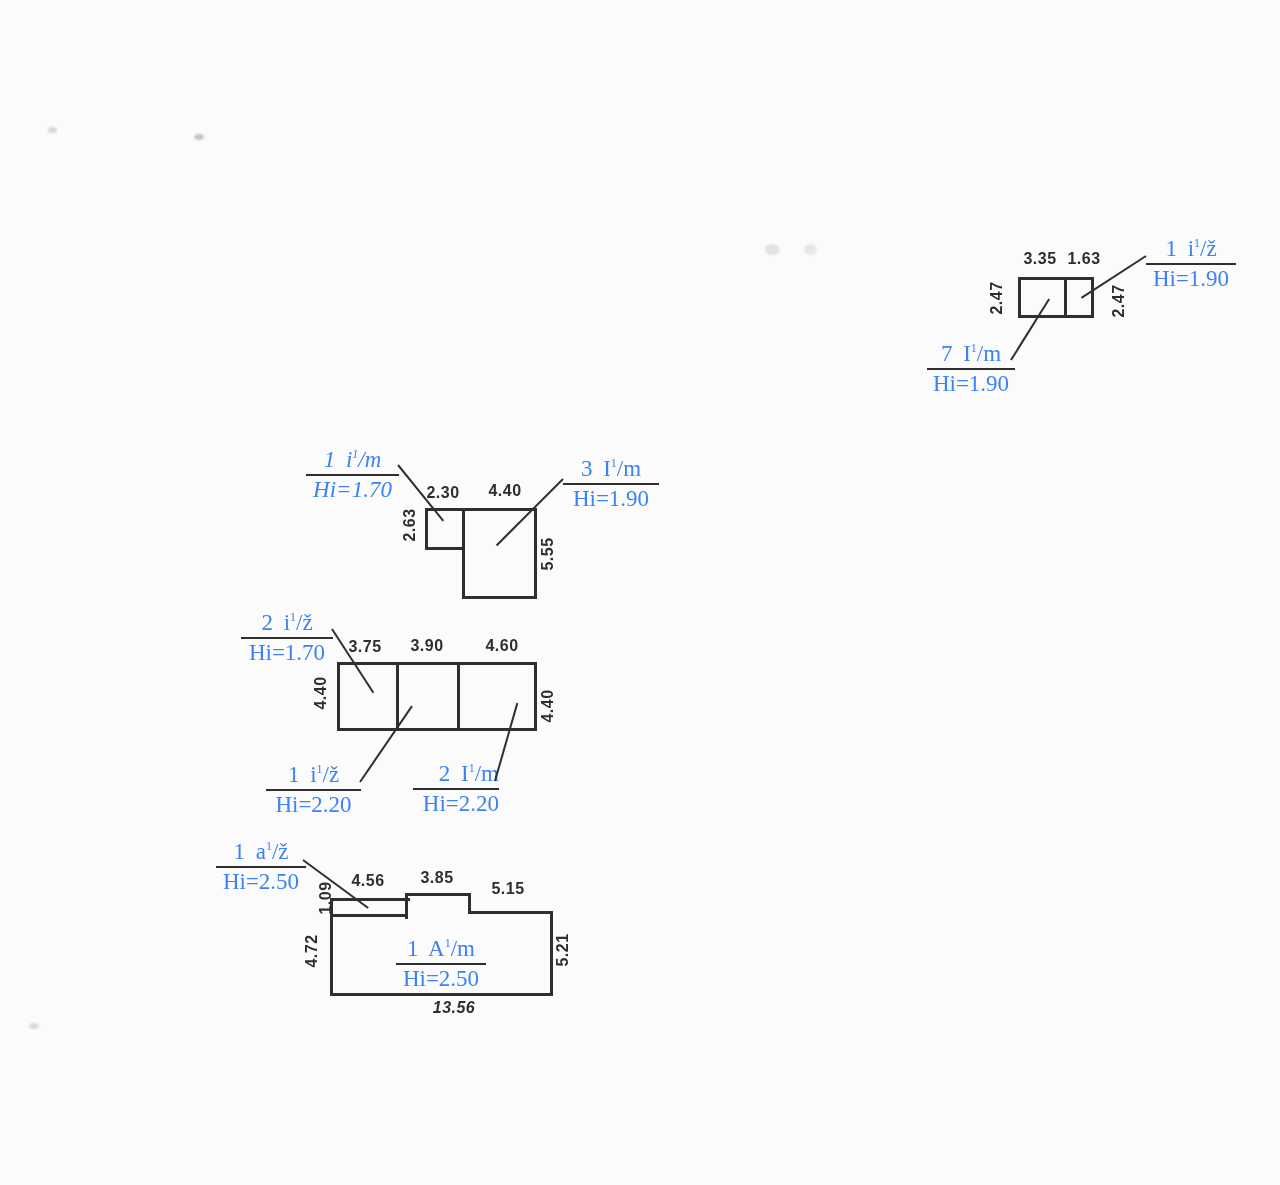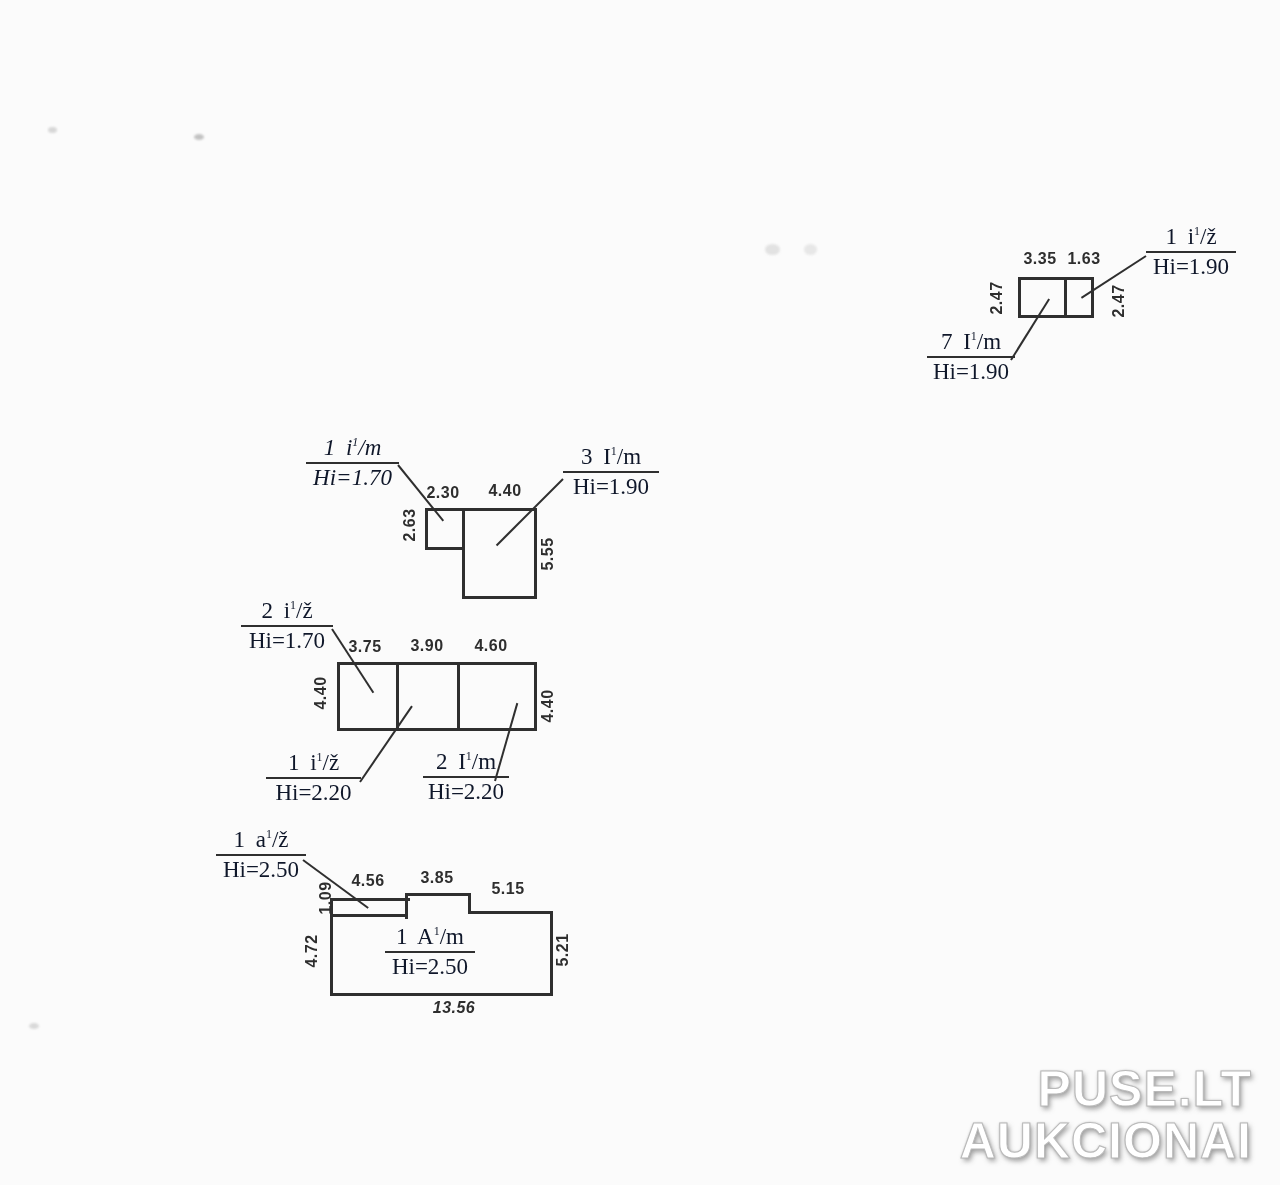--- a/index.html
+++ b/index.html
@@ -12,21 +12,21 @@
   .rect { position:absolute; border:3px solid #2f2f2f; box-sizing:border-box; background:transparent; }
   .wline { position:absolute; background:#2f2f2f; }
   
   .dim {
     position:absolute; font-family:"Liberation Sans", sans-serif;
     font-size:16px; font-weight:600; color:#2e2e2e; white-space:nowrap;
     transform:translate(-50%,-50%); letter-spacing:0.5px;
   }
   .dim.v { transform:translate(-50%,-50%) rotate(-90deg); }
   
-  .plabel { position:absolute; text-align:center; color:#0f172a; }
+  .plabel { position:absolute; text-align:center; color:#3b82f6;margin-top:12px; }
   .plabel .l1 {
     font-size:23px; line-height:25px; padding-bottom:2px;
     border-bottom:2px solid #2f2f2f; white-space:nowrap; word-spacing:5px;
   }
   .plabel .l1 sup { font-size:12px; line-height:0; }
   .plabel .l2 { font-size:23px; line-height:26px; padding-top:1px; white-space:nowrap; }
   
   .leader { position:absolute; height:2px; background:#2f2f2f; transform-origin:0 50%; }
   
   .speck { position:absolute; border-radius:50%; filter:blur(1px); }
@@ -87,37 +87,37 @@
     <div class="l1"><span>3 I</span><sup>1</sup><span>/m</span></div>
     <div class="l2">Hi=1.90</div>
   </div>
   <div class="leader" style="left:563px;top:478px;width:94px;transform:rotate(135deg);"></div>
 
   <div class="rect" style="left:337px;top:662px;width:200px;height:69px;"></div>
   <div class="wline" style="left:396px;top:662px;width:3px;height:69px;"></div>
   <div class="wline" style="left:457px;top:662px;width:3px;height:69px;"></div>
   <div class="dim" style="left:365px;top:647px;">3.75</div>
   <div class="dim" style="left:427px;top:646px;">3.90</div>
-  <div class="dim" style="left:491px;top:646px;text-align:center;">4.60</div>
+  <div class="dim" style="left:502px;top:646px;text-align:center;">4.60</div>
   <div class="dim v" style="left:321px;top:693px;">4.40</div>
   <div class="dim v" style="left:548px;top:706px;">4.40</div>
 
   <div class="plabel" style="left:241px;top:598px;width:92px;">
     <div class="l1"><span>2 i</span><sup>1</sup><span>/ž</span></div>
     <div class="l2">Hi=1.70</div>
   </div>
   <div class="leader" style="left:332px;top:628px;width:76px;transform:rotate(57deg);"></div>
 
   <div class="plabel" style="left:266px;top:750px;width:95px;">
     <div class="l1"><span>1 i</span><sup>1</sup><span>/ž</span></div>
     <div class="l2">Hi=2.20</div>
   </div>
   <div class="leader" style="left:360px;top:781px;width:92px;transform:rotate(-55.6deg);"></div>
 
-  <div class="plabel" style="left:423px;top:749px;width:86px;">
+  <div class="plabel" style="left:413px;top:749px;width:86px;text-align:right;">
     <div class="l1"><span>2 I</span><sup>1</sup><span>/m</span></div>
     <div class="l2">Hi=2.20</div>
   </div>
   <div class="leader" style="left:495px;top:780px;width:81px;transform:rotate(-74deg);"></div>
 
   <div class="wline" style="left:330px;top:898px;width:3px;height:98px;"></div>
   <div class="wline" style="left:330px;top:898px;width:80px;height:3px;"></div>
   <div class="wline" style="left:405px;top:893px;width:3px;height:26px;"></div>
   <div class="wline" style="left:405px;top:893px;width:66px;height:3px;"></div>
   <div class="wline" style="left:468px;top:893px;width:3px;height:21px;"></div>
@@ -133,23 +133,19 @@
   <div class="dim v" style="left:312px;top:951px;">4.72</div>
   <div class="dim v" style="left:563px;top:950px;">5.21</div>
   <div class="dim" style="left:454px;top:1008px;font-style:italic;">13.56</div>
 
   <div class="plabel" style="left:216px;top:827px;width:90px;">
     <div class="l1"><span>1 a</span><sup>1</sup><span>/ž</span></div>
     <div class="l2">Hi=2.50</div>
   </div>
   <div class="leader" style="left:303px;top:859px;width:81px;transform:rotate(36.4deg);"></div>
 
-  <div class="plabel" style="left:385px;top:924px;width:90px;">
+  <div class="plabel" style="left:396px;top:924px;width:90px;">
     <div class="l1"><span>1 A</span><sup>1</sup><span>/m</span></div>
     <div class="l2">Hi=2.50</div>
   </div>
 
-  <div class="watermark">
-    <div class="w1">PUSE.LT</div>
-    <div class="w2">AUKCIONAI</div>
-  </div>
 
 </div>
 
 </body></html>

